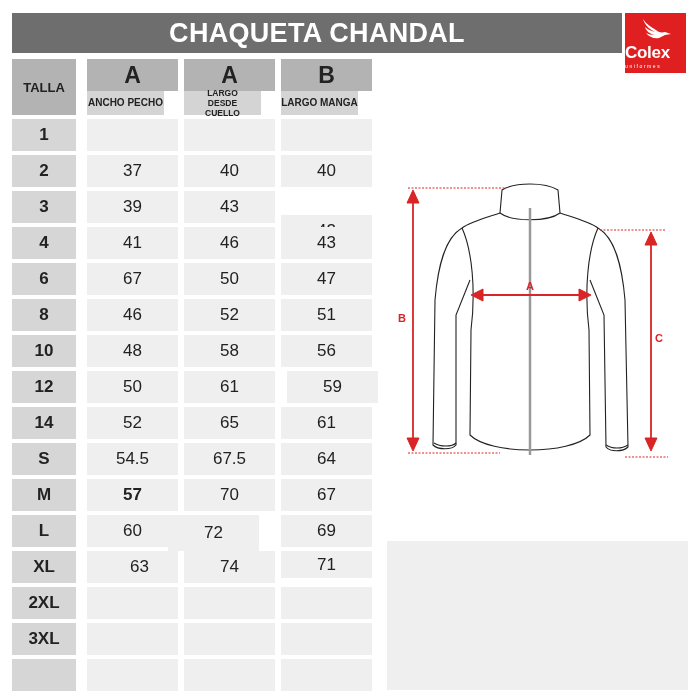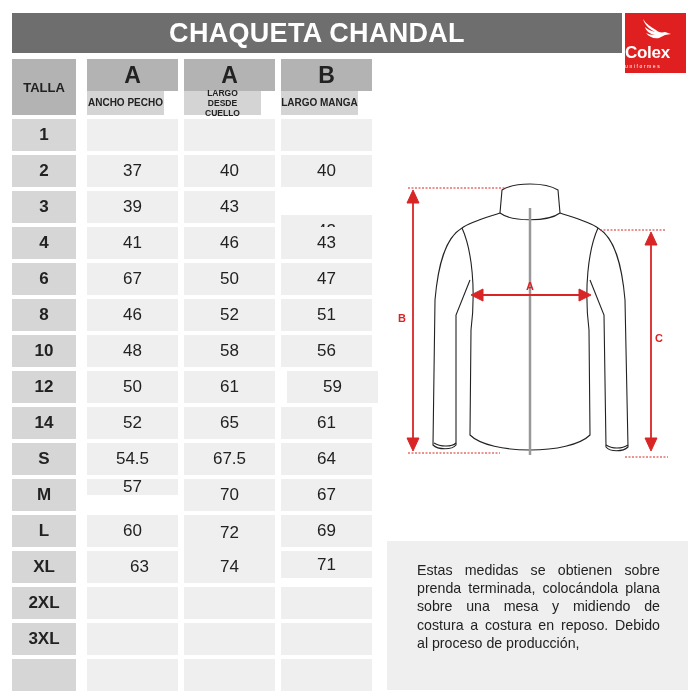--- a/index.html
+++ b/index.html
@@ -82,26 +82,26 @@
     <div class="cell val-cell" style="top: 371px; left: 281px; height: 32px; margin-left: 6px;">59</div>
     <div class="cell size-cell" style="top: 407px; height: 32px;">14</div>
     <div class="cell val-cell" style="top: 407px; left: 87px; height: 32px;">52</div>
     <div class="cell val-cell" style="top: 407px; left: 184px; height: 32px;">65</div>
     <div class="cell val-cell" style="top: 407px; left: 281px; height: 32px;">61</div>
     <div class="cell size-cell" style="top: 443px; height: 32px;">S</div>
     <div class="cell val-cell" style="top: 443px; left: 87px; height: 32px;">54.5</div>
     <div class="cell val-cell" style="top: 443px; left: 184px; height: 32px;">67.5</div>
     <div class="cell val-cell" style="top: 443px; left: 281px; height: 32px;">64</div>
     <div class="cell size-cell" style="top: 479px; height: 32px;">M</div>
-    <div class="cell val-cell" style="top: 479px; left: 87px; height: 16px;">57</div>
+    <div class="cell val-cell" style="top: 479px; left: 87px; height: 32px; font-weight: bold;">57</div>
     <div class="cell val-cell" style="top: 479px; left: 184px; height: 32px;">70</div>
     <div class="cell val-cell" style="top: 479px; left: 281px; height: 32px;">67</div>
     <div class="cell size-cell" style="top: 515px; height: 32px;">L</div>
     <div class="cell val-cell" style="top: 515px; left: 87px; height: 32px;">60</div>
-    <div class="cell val-cell" style="top: 515px; left: 184px; height: 36px;">72</div>
+    <div class="cell val-cell" style="top: 515px; left: 168px; height: 36px;">72</div>
     <div class="cell val-cell" style="top: 515px; left: 281px; height: 32px;">69</div>
     <div class="cell size-cell" style="top: 551px; height: 32px;">XL</div>
     <div class="cell val-cell" style="top: 551px; left: 87px; height: 32px; padding-left: 14px;">63</div>
     <div class="cell val-cell" style="top: 551px; left: 184px; height: 32px;">74</div>
     <div class="cell val-cell" style="top: 551px; left: 281px; height: 27px;">71</div>
     <div class="cell size-cell" style="top: 587px; height: 32px;">2XL</div>
     <div class="cell val-cell" style="top: 587px; left: 87px; height: 32px;"></div>
     <div class="cell val-cell" style="top: 587px; left: 184px; height: 32px;"></div>
     <div class="cell val-cell" style="top: 587px; left: 281px; height: 32px;"></div>
     <div class="cell size-cell" style="top: 623px; height: 32px;">3XL</div>
@@ -138,14 +138,13 @@
     <line x1="92" y1="125" x2="190" y2="125" stroke-width="1.8"></line>
     <polygon points="81,125 93,119 93,131"></polygon>
     <polygon points="201,125 189,119 189,131"></polygon>
   </g>
   <text x="8" y="152" font-size="11" font-weight="bold" fill="#d92525" font-family="Liberation Sans, sans-serif">B</text>
   <text x="136" y="120" font-size="11" font-weight="bold" fill="#d92525" font-family="Liberation Sans, sans-serif">A</text>
   <text x="265" y="172" font-size="11" font-weight="bold" fill="#d92525" font-family="Liberation Sans, sans-serif">C</text>
 </svg>
 
 <div class="note">
-  <span>Estas medidas se obtienen sobre prenda terminada, colocándola plana sobre una mesa y midiendo de costura a costura en reposo. Debido al proceso de producción,</span>
 </div>
 
 </body></html>

